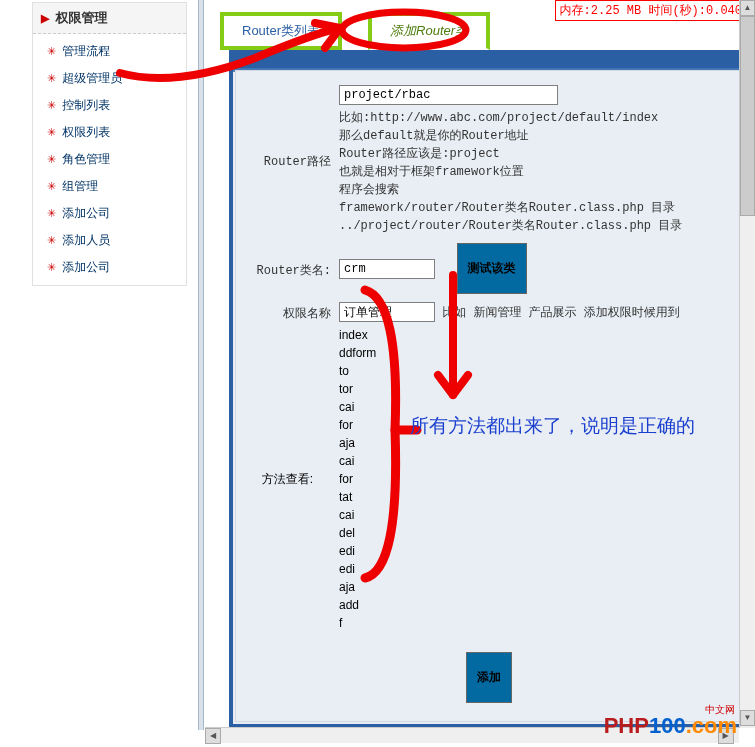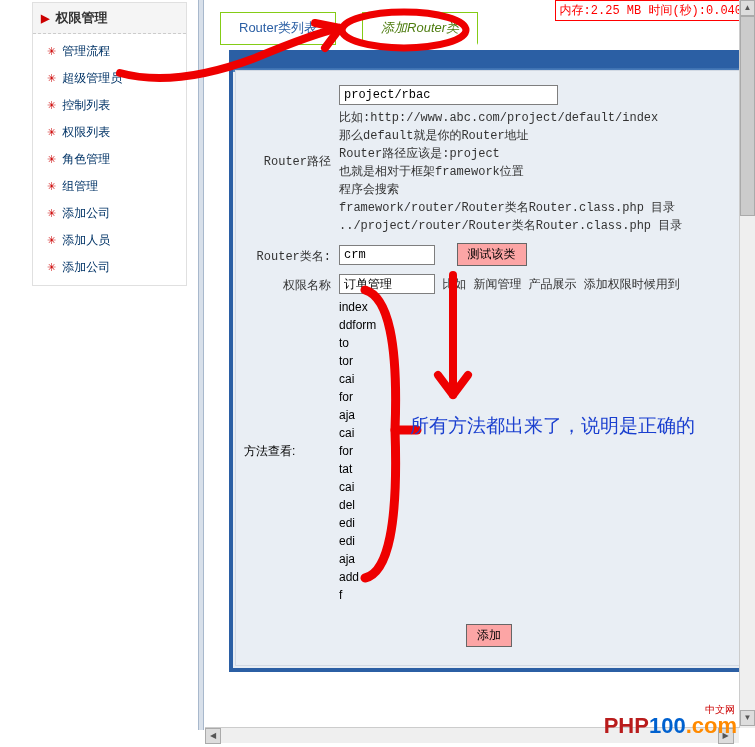--- a/index.html
+++ b/index.html
@@ -64,21 +64,21 @@
       background: #fff;
     }
     .tabs {
       position: absolute;
       left: 220px;
       top: 12px;
       display: flex;
       gap: 26px;
     }
     .tab {
-      border: 1px solid #84cc16;
+      border: 4px solid #84cc16;
       padding: 6px 18px;
       font-size: 13px;
       cursor: pointer;
       background: #fff;
     }
     .tab.inactive { color: #2b5fa4; }
     .tab.active {
       color: #4d7c0f;
       border-bottom: 2px solid #fff;
       position: relative;
@@ -125,39 +125,40 @@
       font-size: 12px;
       padding: 2px 4px;
       border: 1px solid #7e7e7e;
       background: #fff;
     }
     .txt-input.path { width: 219px; }
     .txt-input.short { width: 96px; }
     .btn {
       font-family: "Microsoft YaHei", sans-serif;
       font-size: 12px;
-      padding: 2px 10px;
+      padding: 16px 10px;
       border: 1px solid #666;
-      background: #fca5a5;
+      background: #0369a1;
       cursor: pointer;
+      font-weight: bold;
     }
     .hint-block {
       line-height: 1.5;
       margin-top: 4px;
     }
     .method-list {
       line-height: 1.5;
     }
     .method-row {
       display: flex;
       align-items: center;
     }
     .method-row .lbl {
       width: 95px;
-      text-align: left;
+      text-align: center;
       padding-right: 8px;
       font-family: "Microsoft YaHei", sans-serif;
     }
     .submit-row {
       text-align: center;
       margin-top: 20px;
     }
     .annot-arrow1 {
       position: absolute;
       left: 115px;

